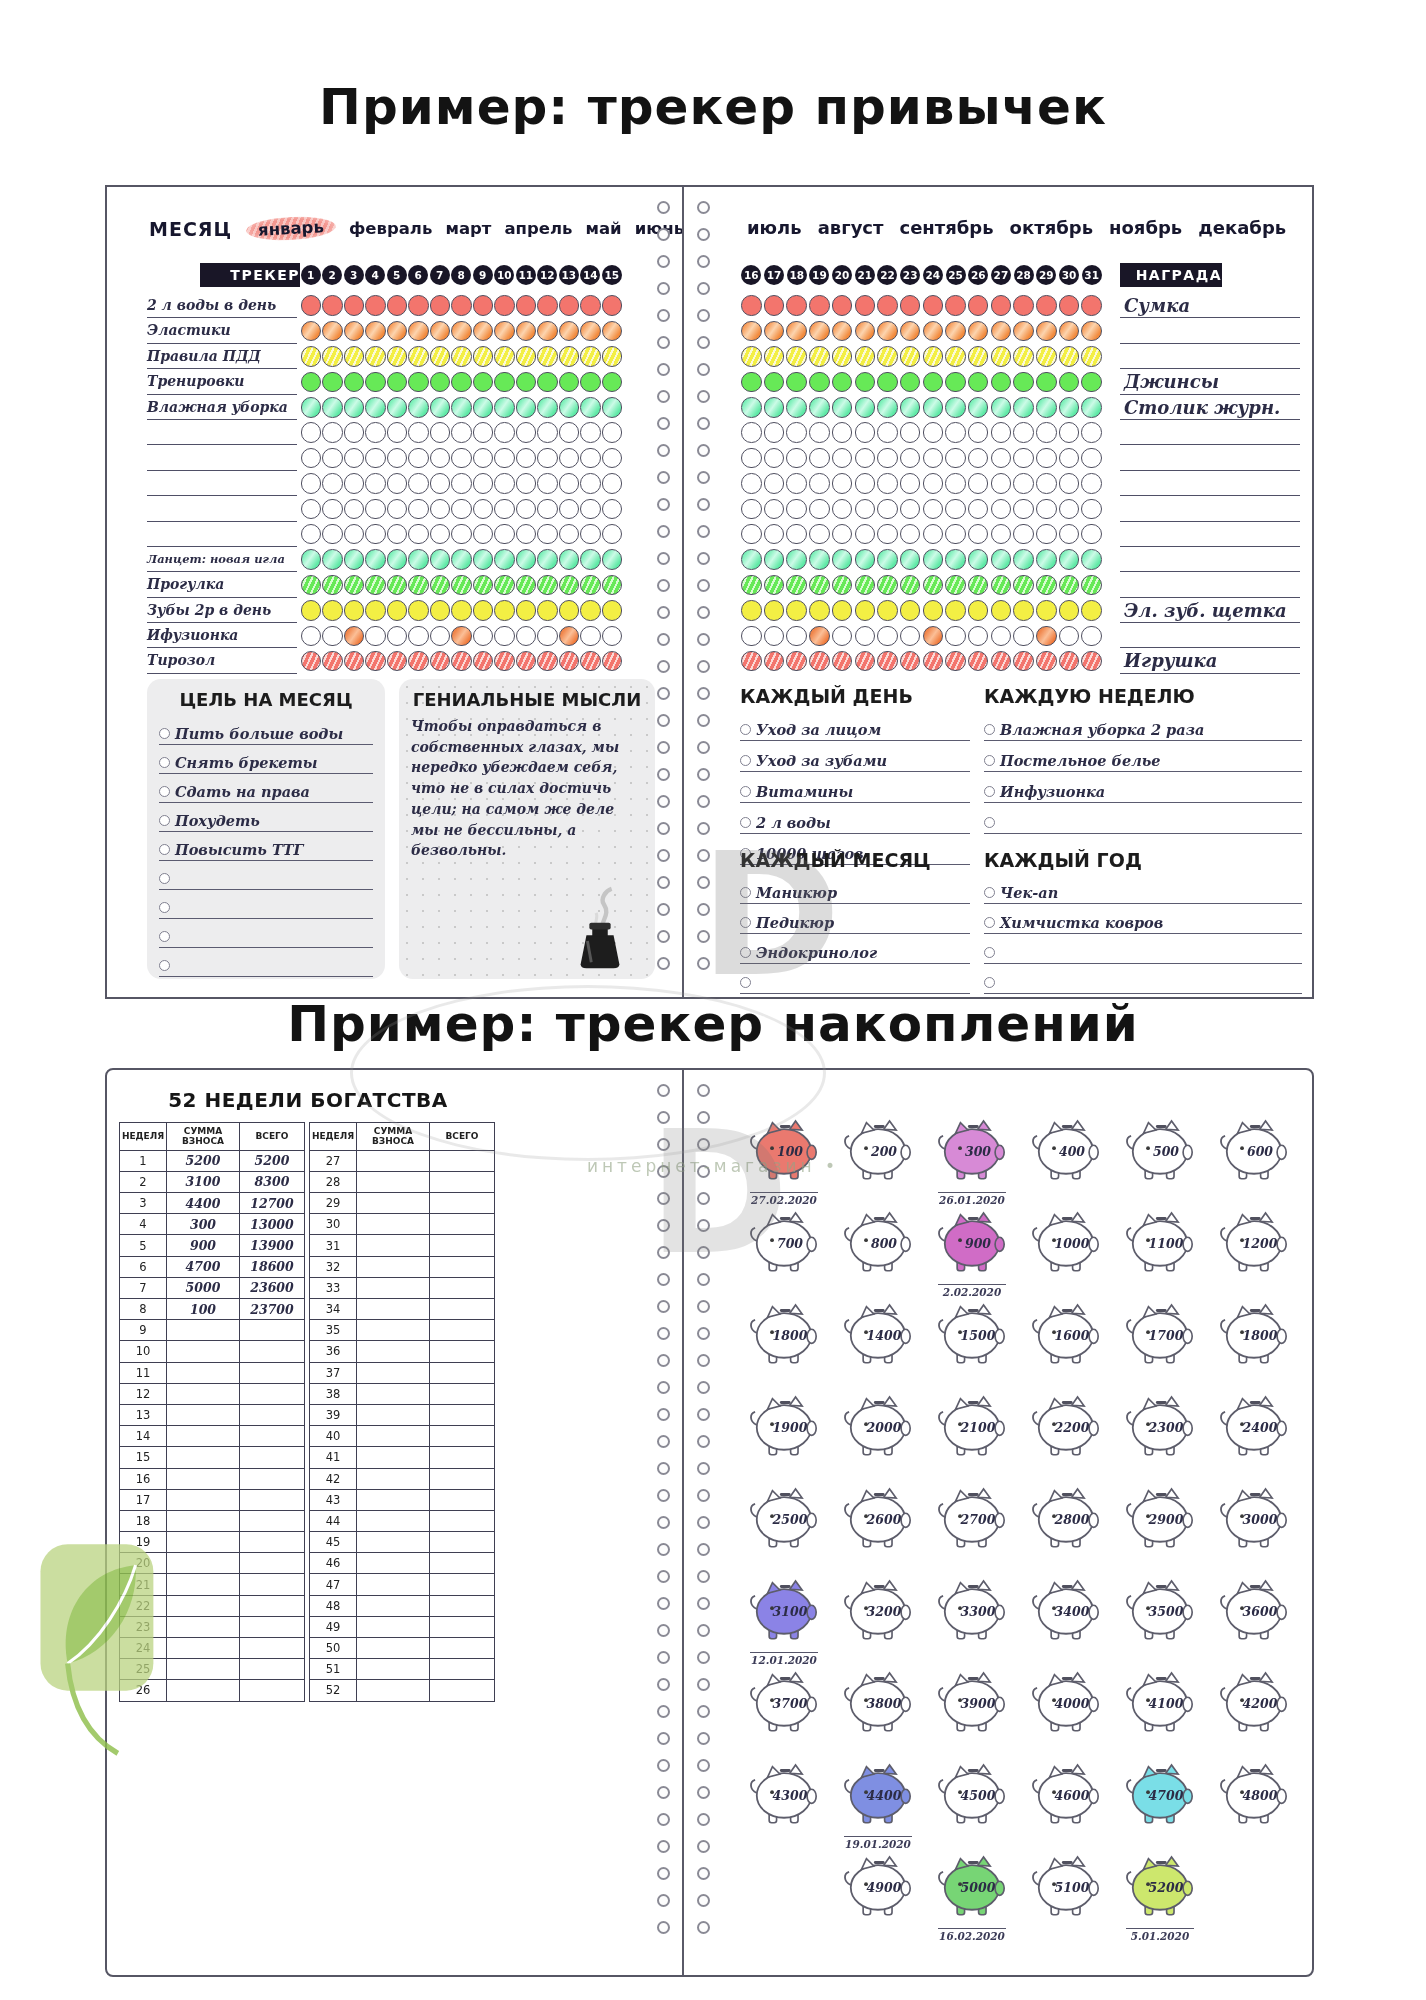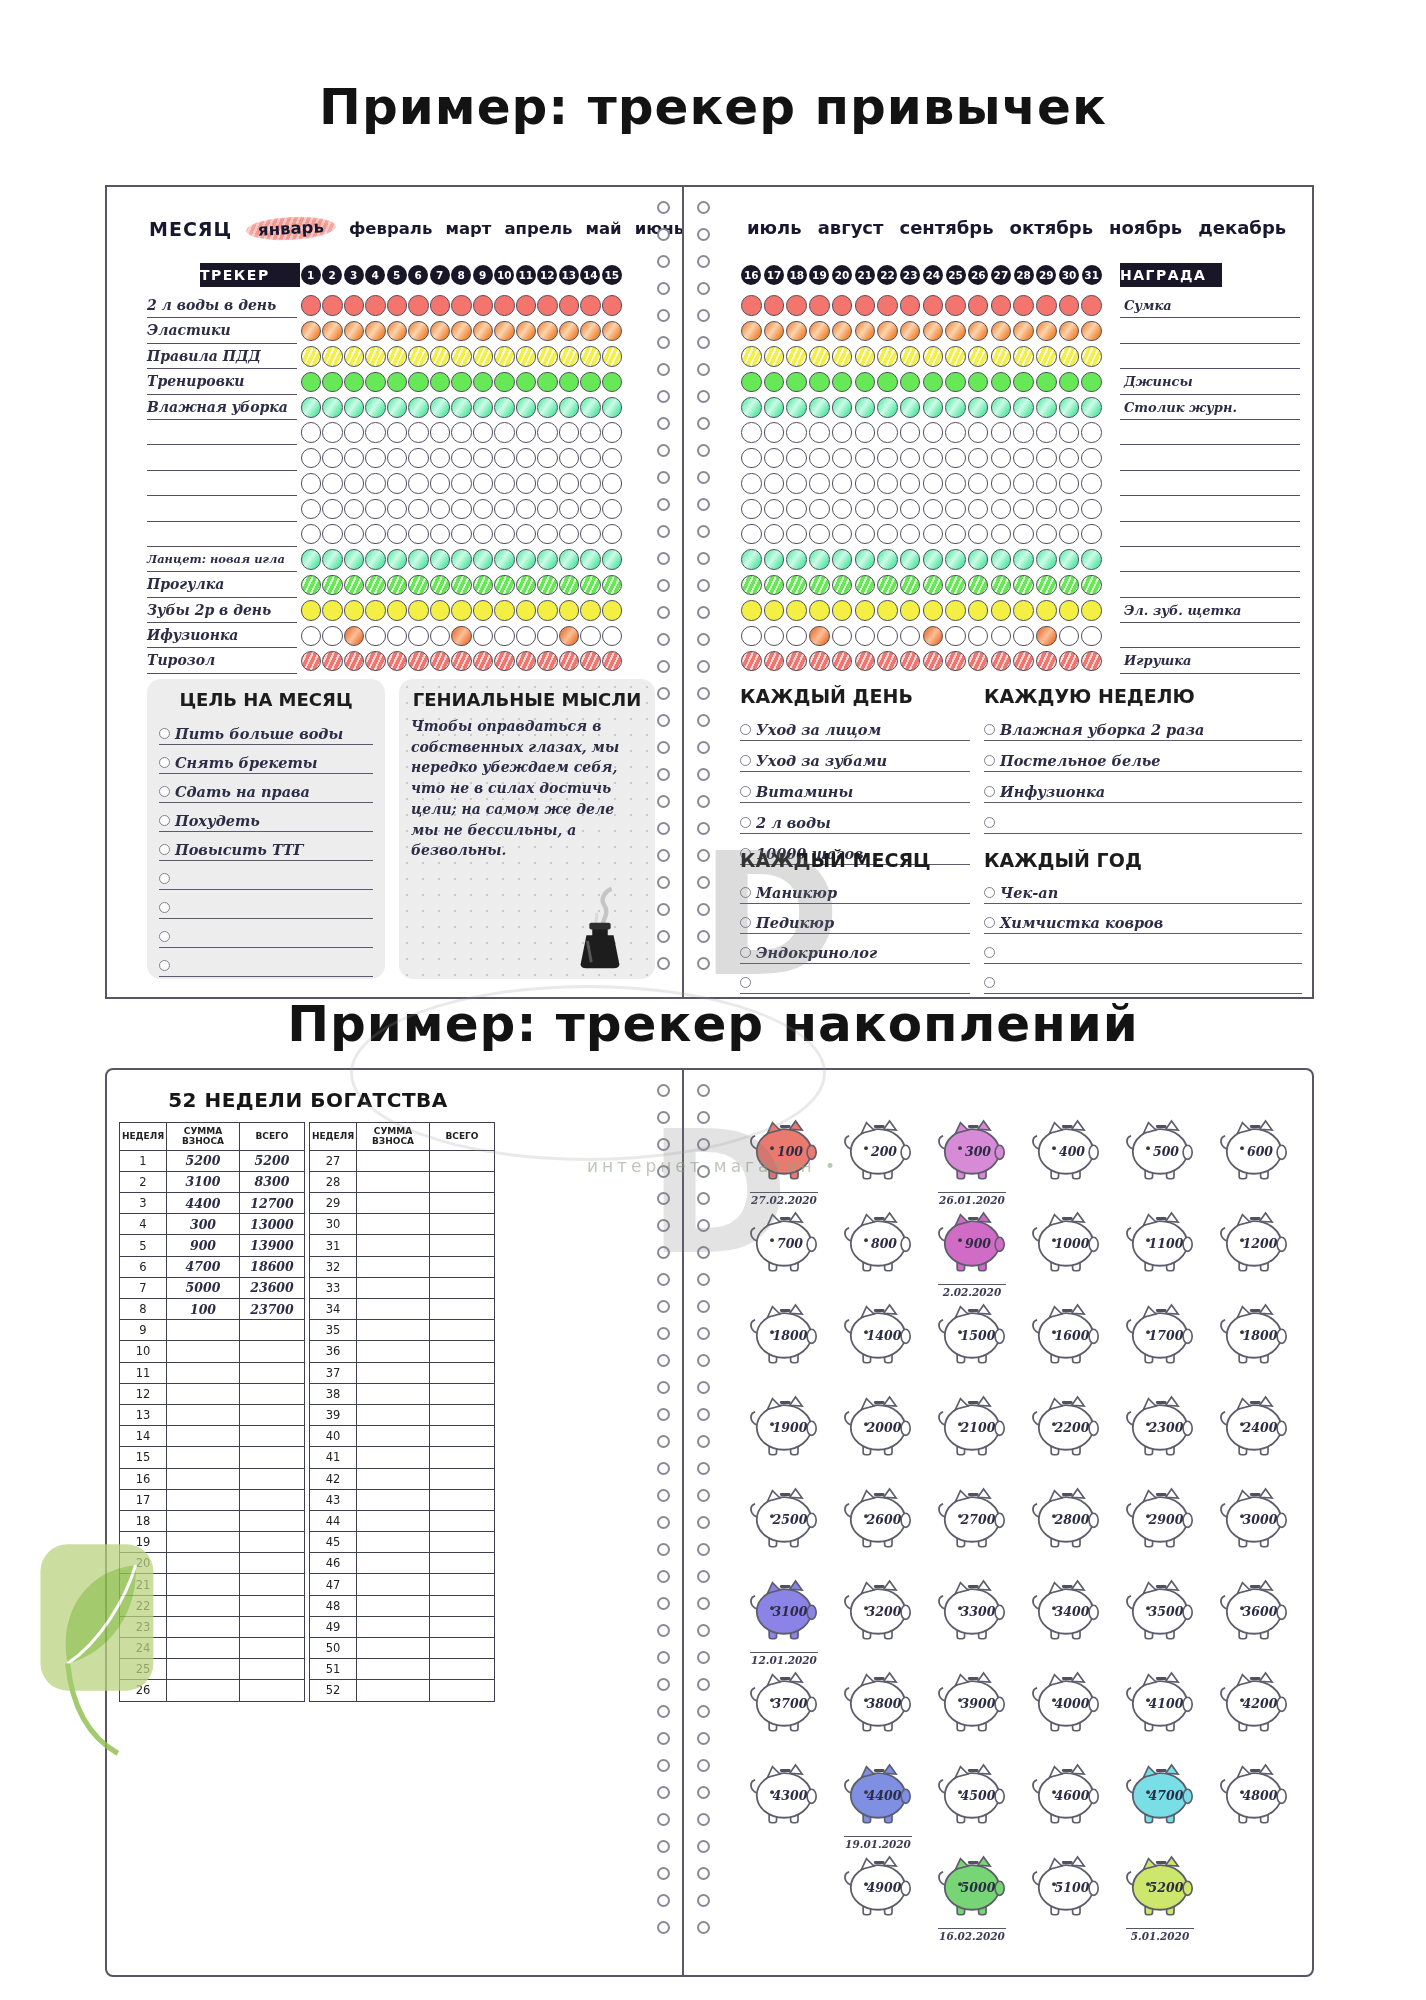--- a/index.html
+++ b/index.html
@@ -27,21 +27,21 @@
   .month-row.right{left:640px;top:30px;}
   .caption{font-size:19px;letter-spacing:1px;text-align:right;}
   .months{display:flex;gap:13px;font-size:16.5px;align-items:center;}
   #months-right{gap:16px;font-size:18px;}
   .month.hl{padding:2px 12px;border-radius:50%;transform:rotate(-3deg);
      background-image:repeating-linear-gradient(115deg, rgba(255,255,255,.45) 0 2.5px, rgba(0,0,0,0) 2.5px 6px),
                       radial-gradient(ellipse at center,#f7a39c 0%,#f3958e 55%,rgba(243,149,142,.25) 100%);}
 
   
   .bar{position:absolute;top:76px;height:24px;background:#191627;color:#fff;font-weight:bold;
-       font-size:14px;letter-spacing:1.5px;text-align:left;line-height:24px;}
+       font-size:14px;letter-spacing:1.5px;text-align:right;line-height:24px;}
   #tracker-bar{left:93px;width:100px;}
   #reward-bar{left:1013px;width:102px;}
 
   
   .day-strip{position:absolute;top:76px;display:flex;}
   #days-left{left:193px;} #days-right{left:633px;}
   .day{width:21.5px;height:24px;display:flex;align-items:center;justify-content:center;}
   #days-right .day{width:22.7px;}
   .day b{width:20px;height:20px;border-radius:50%;background:#191627;color:#fff;font-size:10.5px;
          font-weight:bold;display:flex;align-items:center;justify-content:center;}
@@ -61,21 +61,21 @@
   .c.green.v2{background:repeating-linear-gradient(115deg,#67e957 0 3.5px,#d9fcd2 3.5px 5.5px);}
   .c.mint.v1{background:linear-gradient(125deg,#72eeb3 15%,#ccfbe7 45%,#5fe9a6 80%);}
   .c.spot.v0,.c.spot.v1,.c.spot.v2{background:linear-gradient(125deg,#f0854a 20%,#fbbf97 50%,#ee7433 85%);}
 
   .hw{font-family:"DejaVu Serif",serif;font-style:italic;font-weight:bold;color:#2c2c46;}
 
   #row-labels{position:absolute;left:40px;top:106px;width:150px;}
   .row-label{height:25.4px;border-bottom:1.5px solid #4f4f66;font-size:14px;line-height:24px;
              white-space:nowrap;box-sizing:border-box;}
   #reward-lines{position:absolute;left:1013px;top:106px;width:180px;}
-  .reward-line{height:25.4px;border-bottom:1.5px solid #4f4f66;font-size:13px;line-height:25px;
+  .reward-line{height:25.4px;border-bottom:1.5px solid #4f4f66;font-size:18px;line-height:25px;
                padding-left:4px;box-sizing:border-box;white-space:nowrap;}
 
   
   .box{position:absolute;background:#ededee;border-radius:14px;padding:8px 12px;box-sizing:border-box;}
   #goal-box{left:40px;top:492px;width:238px;height:300px;}
   #thought-box{left:292px;top:492px;width:256px;height:300px;
      background-image:radial-gradient(#c9c9c9 1.1px, rgba(0,0,0,0) 1.2px);background-size:16px 16px;}
   .box-title{text-align:center;font-size:18px;font-weight:bold;color:#1c1c1c;margin:2px 0 6px 0;}
   .line-item{position:relative;border-bottom:1.4px solid #5b5b70;}
   #goal-items .line-item{height:28px;}

